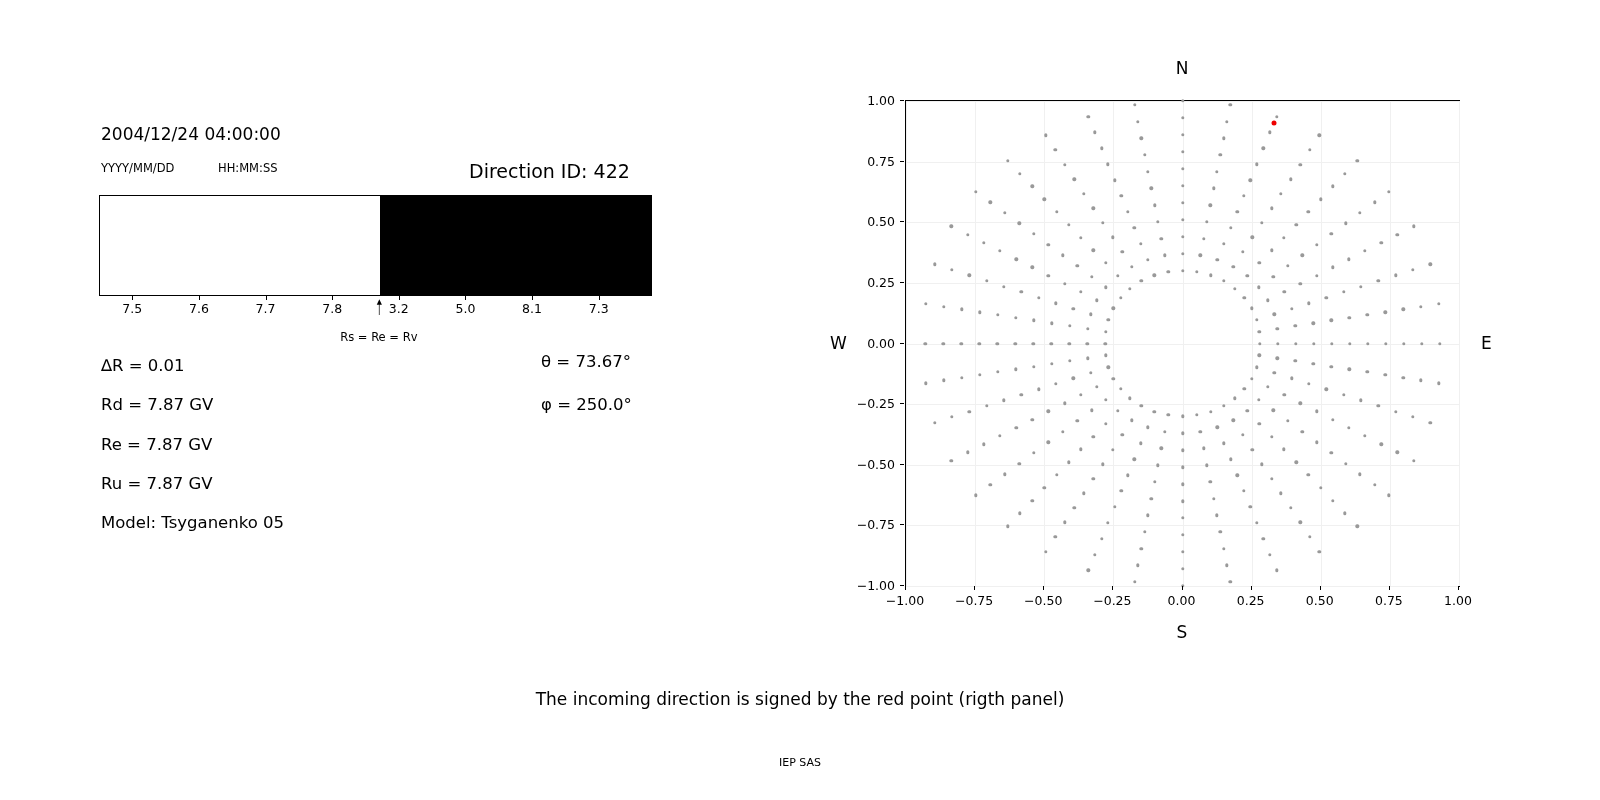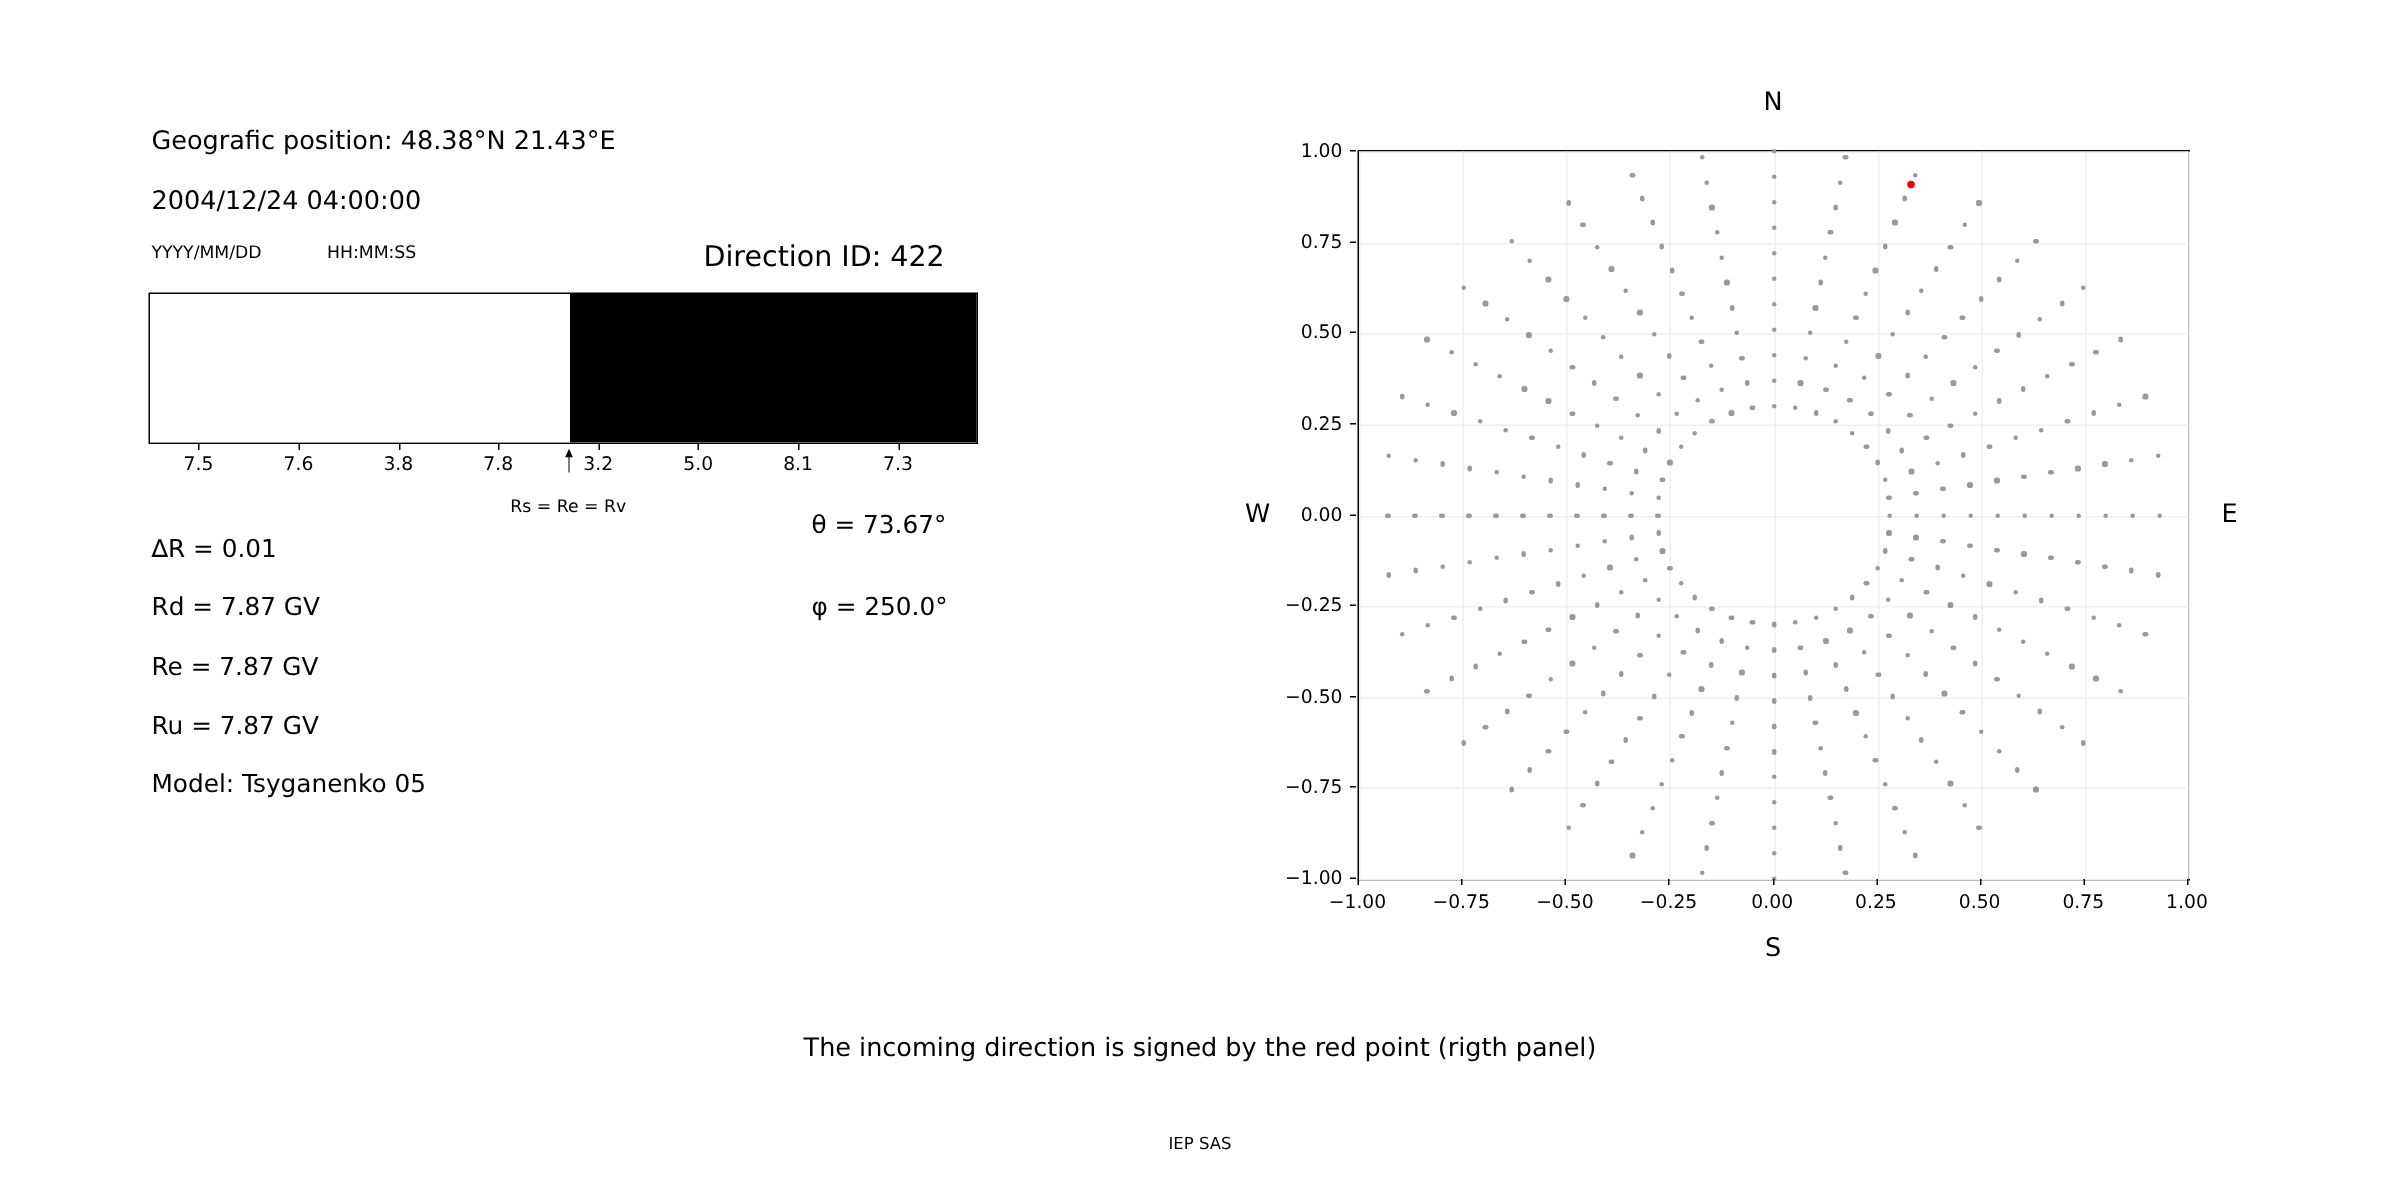--- a/index.html
+++ b/index.html
@@ -123,21 +123,21 @@
 
   
   .param {
     font-size: 16.5px;
   }
   #p-dR   { left: 101px; top: 356px; }
   #p-Rd   { left: 101px; top: 395px; }
   #p-Re   { left: 101px; top: 435px; }
   #p-Ru   { left: 101px; top: 474px; }
   #p-model{ left: 101px; top: 513px; }
-  #p-theta{ left: 541px; top: 340px; }
+  #p-theta{ left: 541px; top: 352px; }
   #p-phi  { left: 541px; top: 395px; }
 
   
   #right-panel {
     position: absolute;
     left: 800px;
     top: 0;
     width: 800px;
     height: 680px;
   }
@@ -227,38 +227,37 @@
     width: 1600px;
     text-align: center;
     font-size: 11px;
   }
 </style>
 </head>
 <body>
 
 <div id="left-panel">
 
-  <div class="txt" id="geo-position">Geografic position: 48.38°N 21.43°E</div>
   <div class="txt" id="datetime-value">2004/12/24 04:00:00</div>
   <div class="txt" id="date-format-label">YYYY/MM/DD</div>
   <div class="txt" id="time-format-label">HH:MM:SS</div>
   <div class="txt" id="direction-id">Direction ID: 422</div>
 
   <div id="spectrum-bar">
     <div id="spectrum-allowed" style="left: 0px; width: 279.831px; background: rgb(255, 255, 255);"></div>
     <div id="spectrum-forbidden" style="left: 279.831px; width: 273.169px; background: rgb(0, 0, 0);"></div>
   </div>
 
   <div id="spectrum-axis">
       <div class="tick" style="left: 33.3133px;"></div>
       <div class="ticklabel" style="left: 33.3133px;">7.5</div>
       <div class="tick" style="left: 99.9398px;"></div>
       <div class="ticklabel" style="left: 99.9398px;">7.6</div>
       <div class="tick" style="left: 166.566px;"></div>
-      <div class="ticklabel" style="left: 166.566px;">3.8</div>
+      <div class="ticklabel" style="left: 166.566px;">7.7</div>
       <div class="tick" style="left: 233.193px;"></div>
       <div class="ticklabel" style="left: 233.193px;">7.8</div>
       <div class="tick" style="left: 299.819px;"></div>
       <div class="ticklabel" style="left: 299.819px;">3.2</div>
       <div class="tick" style="left: 366.446px;"></div>
       <div class="ticklabel" style="left: 366.446px;">5.0</div>
       <div class="tick" style="left: 433.072px;"></div>
       <div class="ticklabel" style="left: 433.072px;">8.1</div>
       <div class="tick" style="left: 499.699px;"></div>
       <div class="ticklabel" style="left: 499.699px;">7.3</div>

